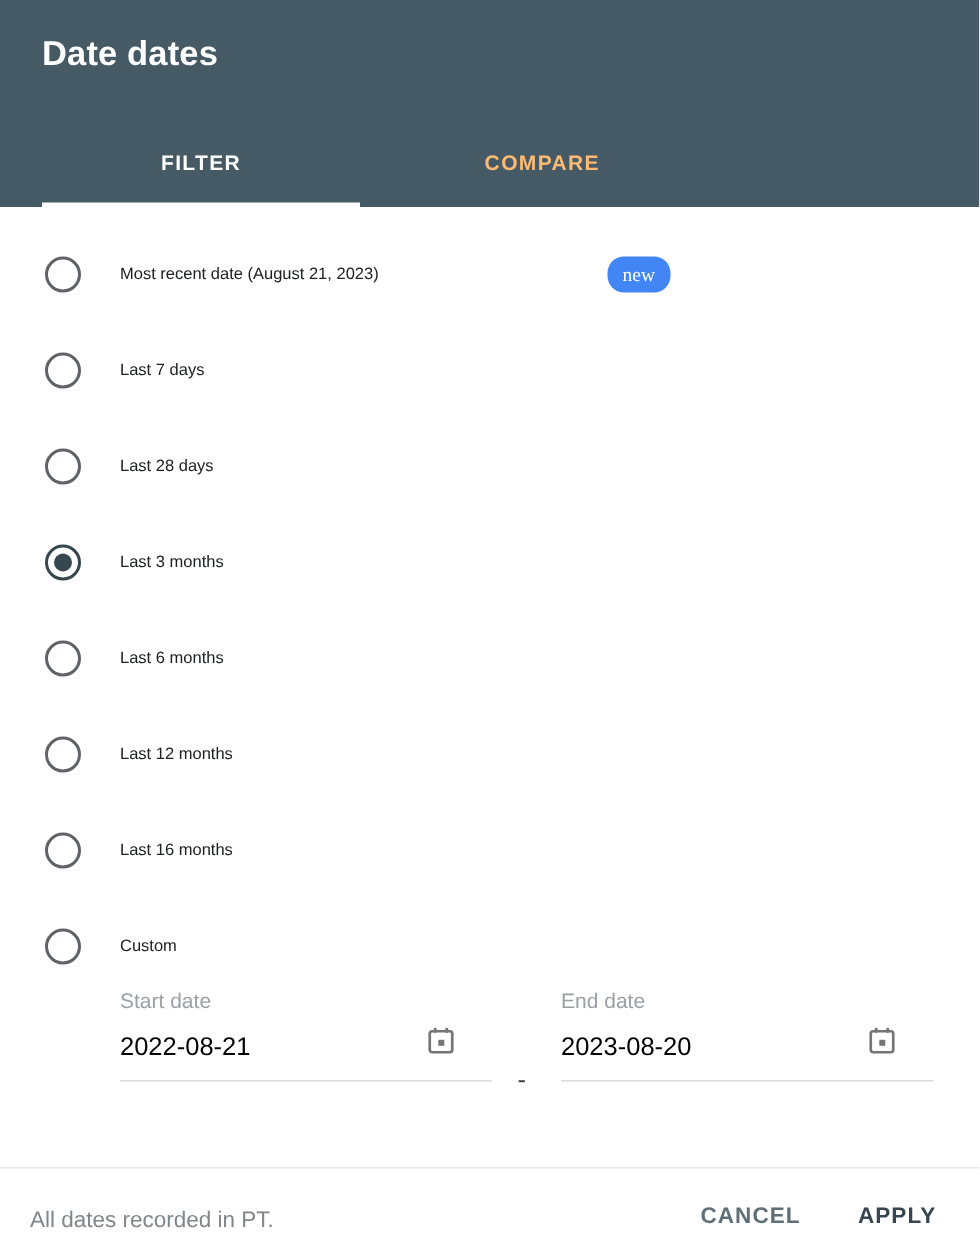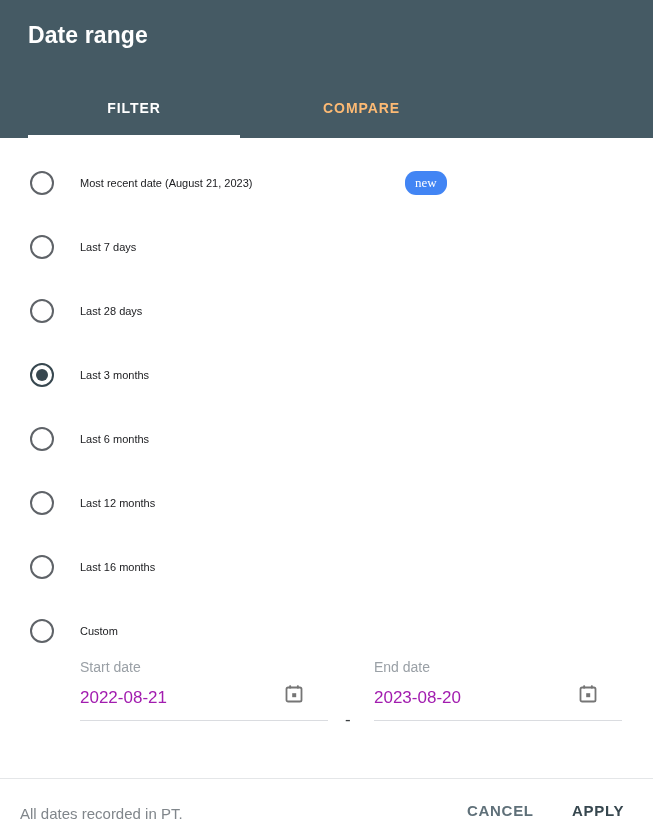--- a/index.html
+++ b/index.html
@@ -163,21 +163,21 @@
     left: 0; top: 0;
     font-size: 14px;
     color: #9aa0a6;
     line-height: 18px;
   }
   .field-value {
     position: absolute;
     left: 0;
     top: 28px;
     font-size: 17px;
-    color: #a21caf;
+    color: #000000;
     line-height: 24px;
   }
   .field-underline {
     position: absolute;
     left: 0;
     top: 62px;
     width: 100%;
     height: 1px;
     background: #dadce0;
   }
@@ -228,21 +228,21 @@
   }
   .btn-cancel { left: 467px; color: #5f7079; }
   .btn-apply  { left: 572px; color: #37474f; }
 </style>
 </head>
 <body>
 
 <div class="dialog">
 
   <div class="header">
-    <div class="header-title">Date range</div>
+    <div class="header-title">Date dates</div>
     <div class="tabs">
       <div class="tab tab-filter">FILTER</div>
       <div class="tab tab-compare">COMPARE</div>
     </div>
     <div class="tab-indicator"></div>
   </div>
 
   <div class="body">
 
     <div class="option-row" style="top:13px">

